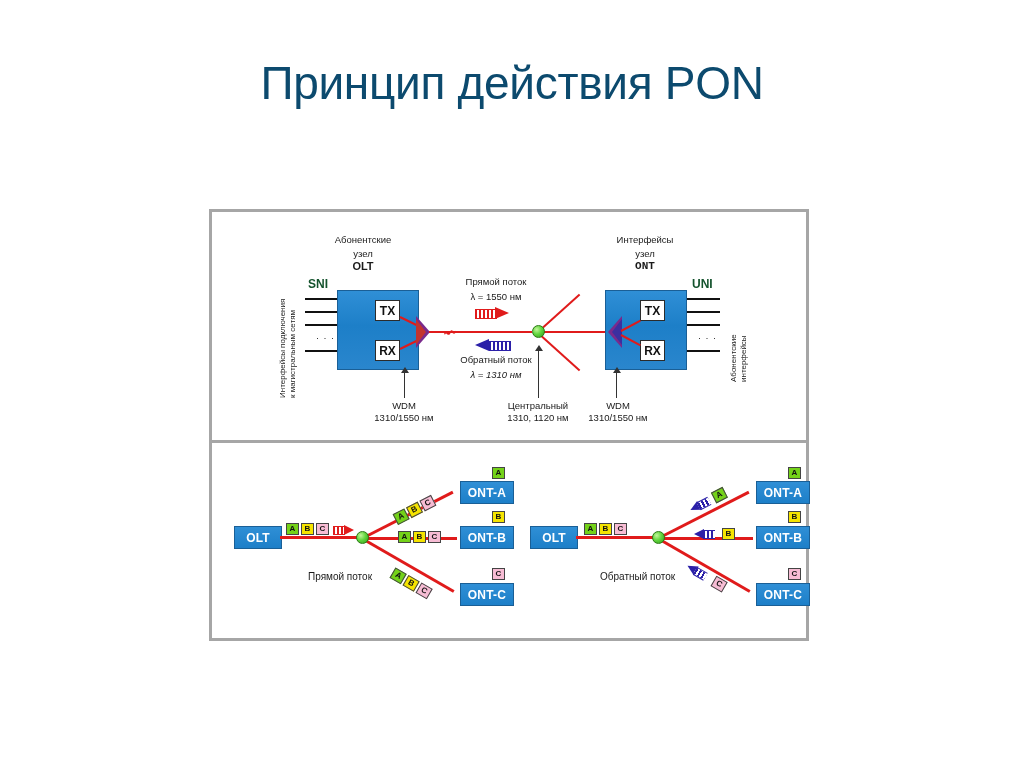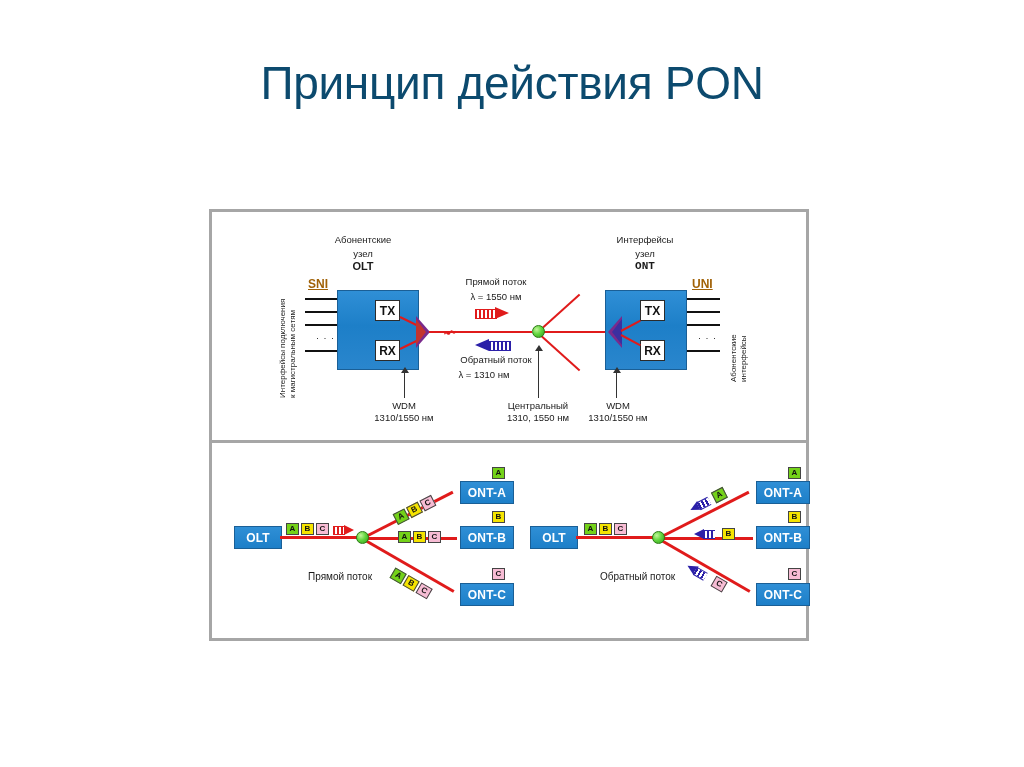--- a/index.html
+++ b/index.html
@@ -170,23 +170,22 @@
     position: absolute;
     font-size: 10px;
     color: #1a1a1a;
     white-space: nowrap;
     font-family: "Liberation Sans", sans-serif;
   }
   .sni-uni {
     position: absolute;
     font-size: 12px;
     font-weight: bold;
-    color: #a16207;
-    font-family: "Liberation Sans", sans-serif;
-    text-decoration: underline;
+    color: #14532d;
+    font-family: "Liberation Sans", sans-serif;
   }
   .wiggle {
     position: absolute;
     font-size: 11px;
     color: #e01b1b;
     font-weight: bold;
     transform: rotate(-12deg);
   }
 </style>
 </head>
@@ -236,21 +235,21 @@
         <div class="flow-arrow" style="left:263px; top:95px; width:36px; height:12px;">
           <div class="shaft" style="width:22px; background:repeating-linear-gradient(90deg,#e01b1b 0 2px,#ffffff 2px 4px); border-top:1px solid #e01b1b; border-bottom:1px solid #e01b1b;"></div>
           <div class="head" style="left:20px; top:0px; border-top:6px solid transparent; border-bottom:6px solid transparent; border-left:14px solid #e01b1b;"></div>
         </div>
 
         <div class="flow-arrow" style="left:263px; top:127px; width:36px; height:12px;">
           <div class="head" style="left:0px; top:0px; border-top:6px solid transparent; border-bottom:6px solid transparent; border-right:14px solid #2b20a8;"></div>
           <div class="shaft" style="left:14px; width:22px; background:repeating-linear-gradient(90deg,#2b20a8 0 2px,#ffffff 2px 4px); border-top:1px solid #2b20a8; border-bottom:1px solid #2b20a8;"></div>
         </div>
         <div class="cap-text" style="left:224px; top:142px; width:120px;">Обратный поток</div>
-        <div class="cap-text" style="left:212px; top:157px; width:120px;">λ = 1310 нм</div>
+        <div class="cap-text" style="left:224px; top:157px; width:120px;font-style:italic;">λ = 1310 нм</div>
 
         <div class="redline" style="left:326px; top:119px; width:56px; transform:rotate(-42deg);"></div>
         <div class="redline" style="left:326px; top:120px; width:56px; transform:rotate(42deg);"></div>
         <div class="splitter" style="left:320px; top:113px;"></div>
 
         <div class="cap-text" style="left:378px; top:22px; width:110px;">Интерфейсы</div>
         <div class="cap-text" style="left:378px; top:36px; width:110px;">узел</div>
         <div class="cap-text cap-bold" style="left:378px; top:48px; width:110px;font-family:Liberation Mono, monospace;">ONT</div>
 
         <div class="node-box" style="left:393px; top:78px; width:82px; height:80px;"></div>
@@ -274,21 +273,21 @@
 интерфейсы</div>
 
         <div class="arrow-vert" style="left:192px; top:160px; height:26px;"></div>
         <div class="arrow-head-up" style="left:189px; top:155px;"></div>
         <div class="cap-text" style="left:142px; top:188px; width:100px;">WDM</div>
         <div class="cap-text" style="left:142px; top:200px; width:100px;">1310/1550 нм</div>
 
         <div class="arrow-vert" style="left:326px; top:138px; height:48px;"></div>
         <div class="arrow-head-up" style="left:323px; top:133px;"></div>
         <div class="cap-text" style="left:276px; top:188px; width:100px;">Центральный</div>
-        <div class="cap-text" style="left:276px; top:200px; width:100px;">1310, 1550 нм</div>
+        <div class="cap-text" style="left:276px; top:200px; width:100px;">1310, 1120 нм</div>
 
         <div class="arrow-vert" style="left:404px; top:160px; height:26px;"></div>
         <div class="arrow-head-up" style="left:401px; top:155px;"></div>
         <div class="cap-text" style="left:356px; top:188px; width:100px;">WDM</div>
         <div class="cap-text" style="left:356px; top:200px; width:100px;">1310/1550 нм</div>
 
       </div>
     </div>
 
     <div class="panel-divider"></div>

